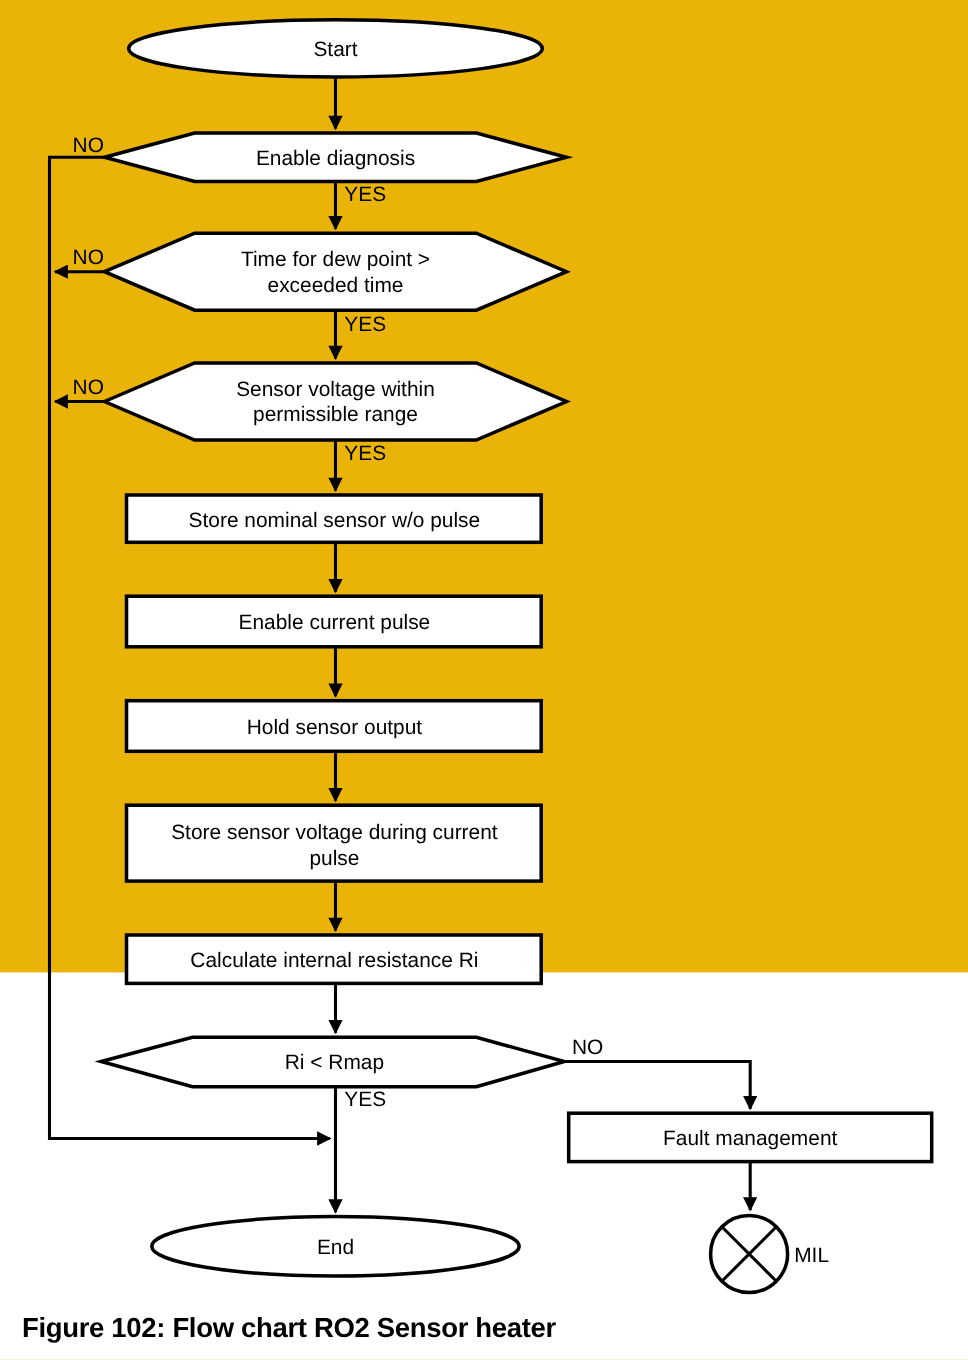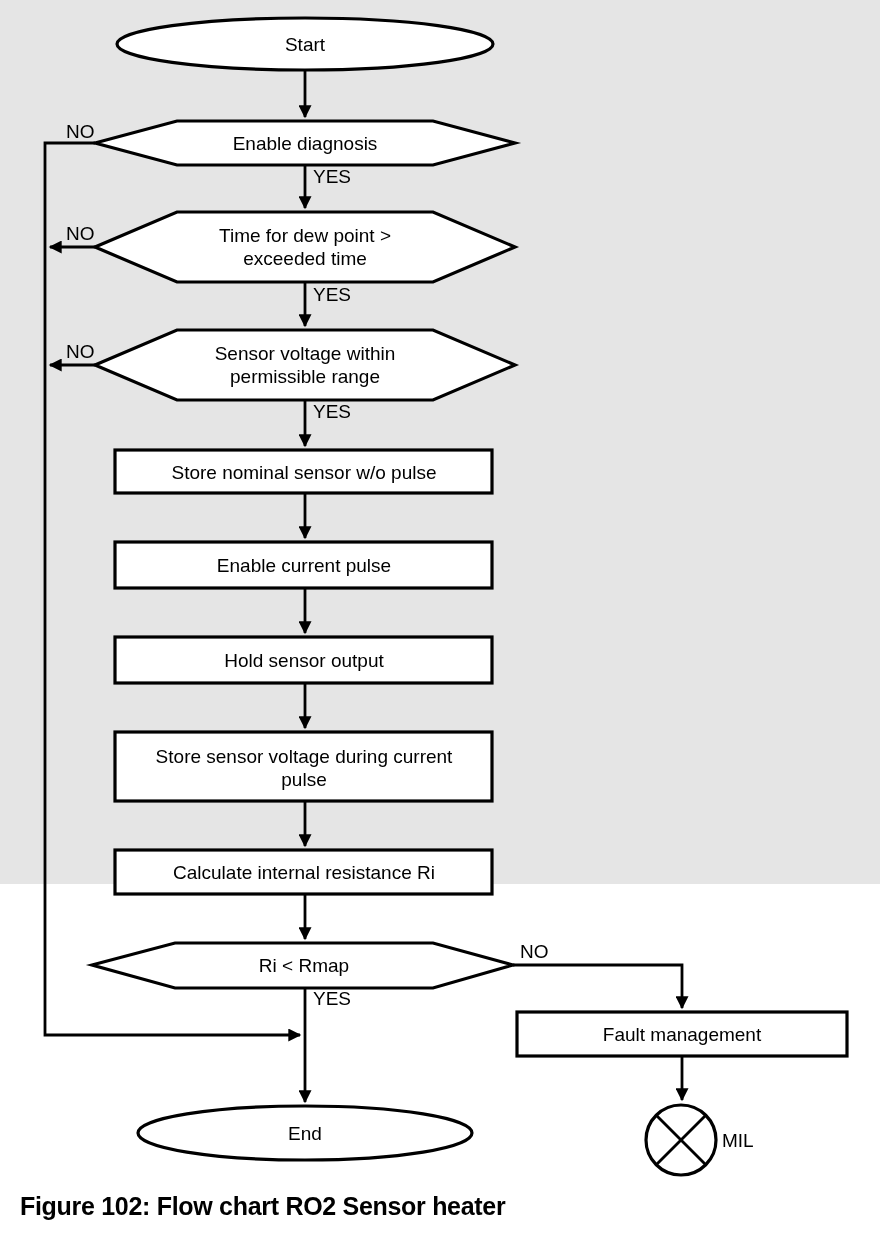--- a/index.html
+++ b/index.html
@@ -7,21 +7,21 @@
     padding: 0;
     background: #ffffff;
     width: 880px;
     height: 1236px;
     font-family: "Liberation Sans", sans-serif;
   }
   .canvas {
     position: relative;
     width: 880px;
     height: 884px;
-    background: #e5e5e5;
+    background: #eab308;
   }
   svg { display: block; }
   .shape {
     fill: #ffffff;
     stroke: #000000;
     stroke-width: 3.2;
   }
   .line {
     fill: none;
     stroke: #000000;

